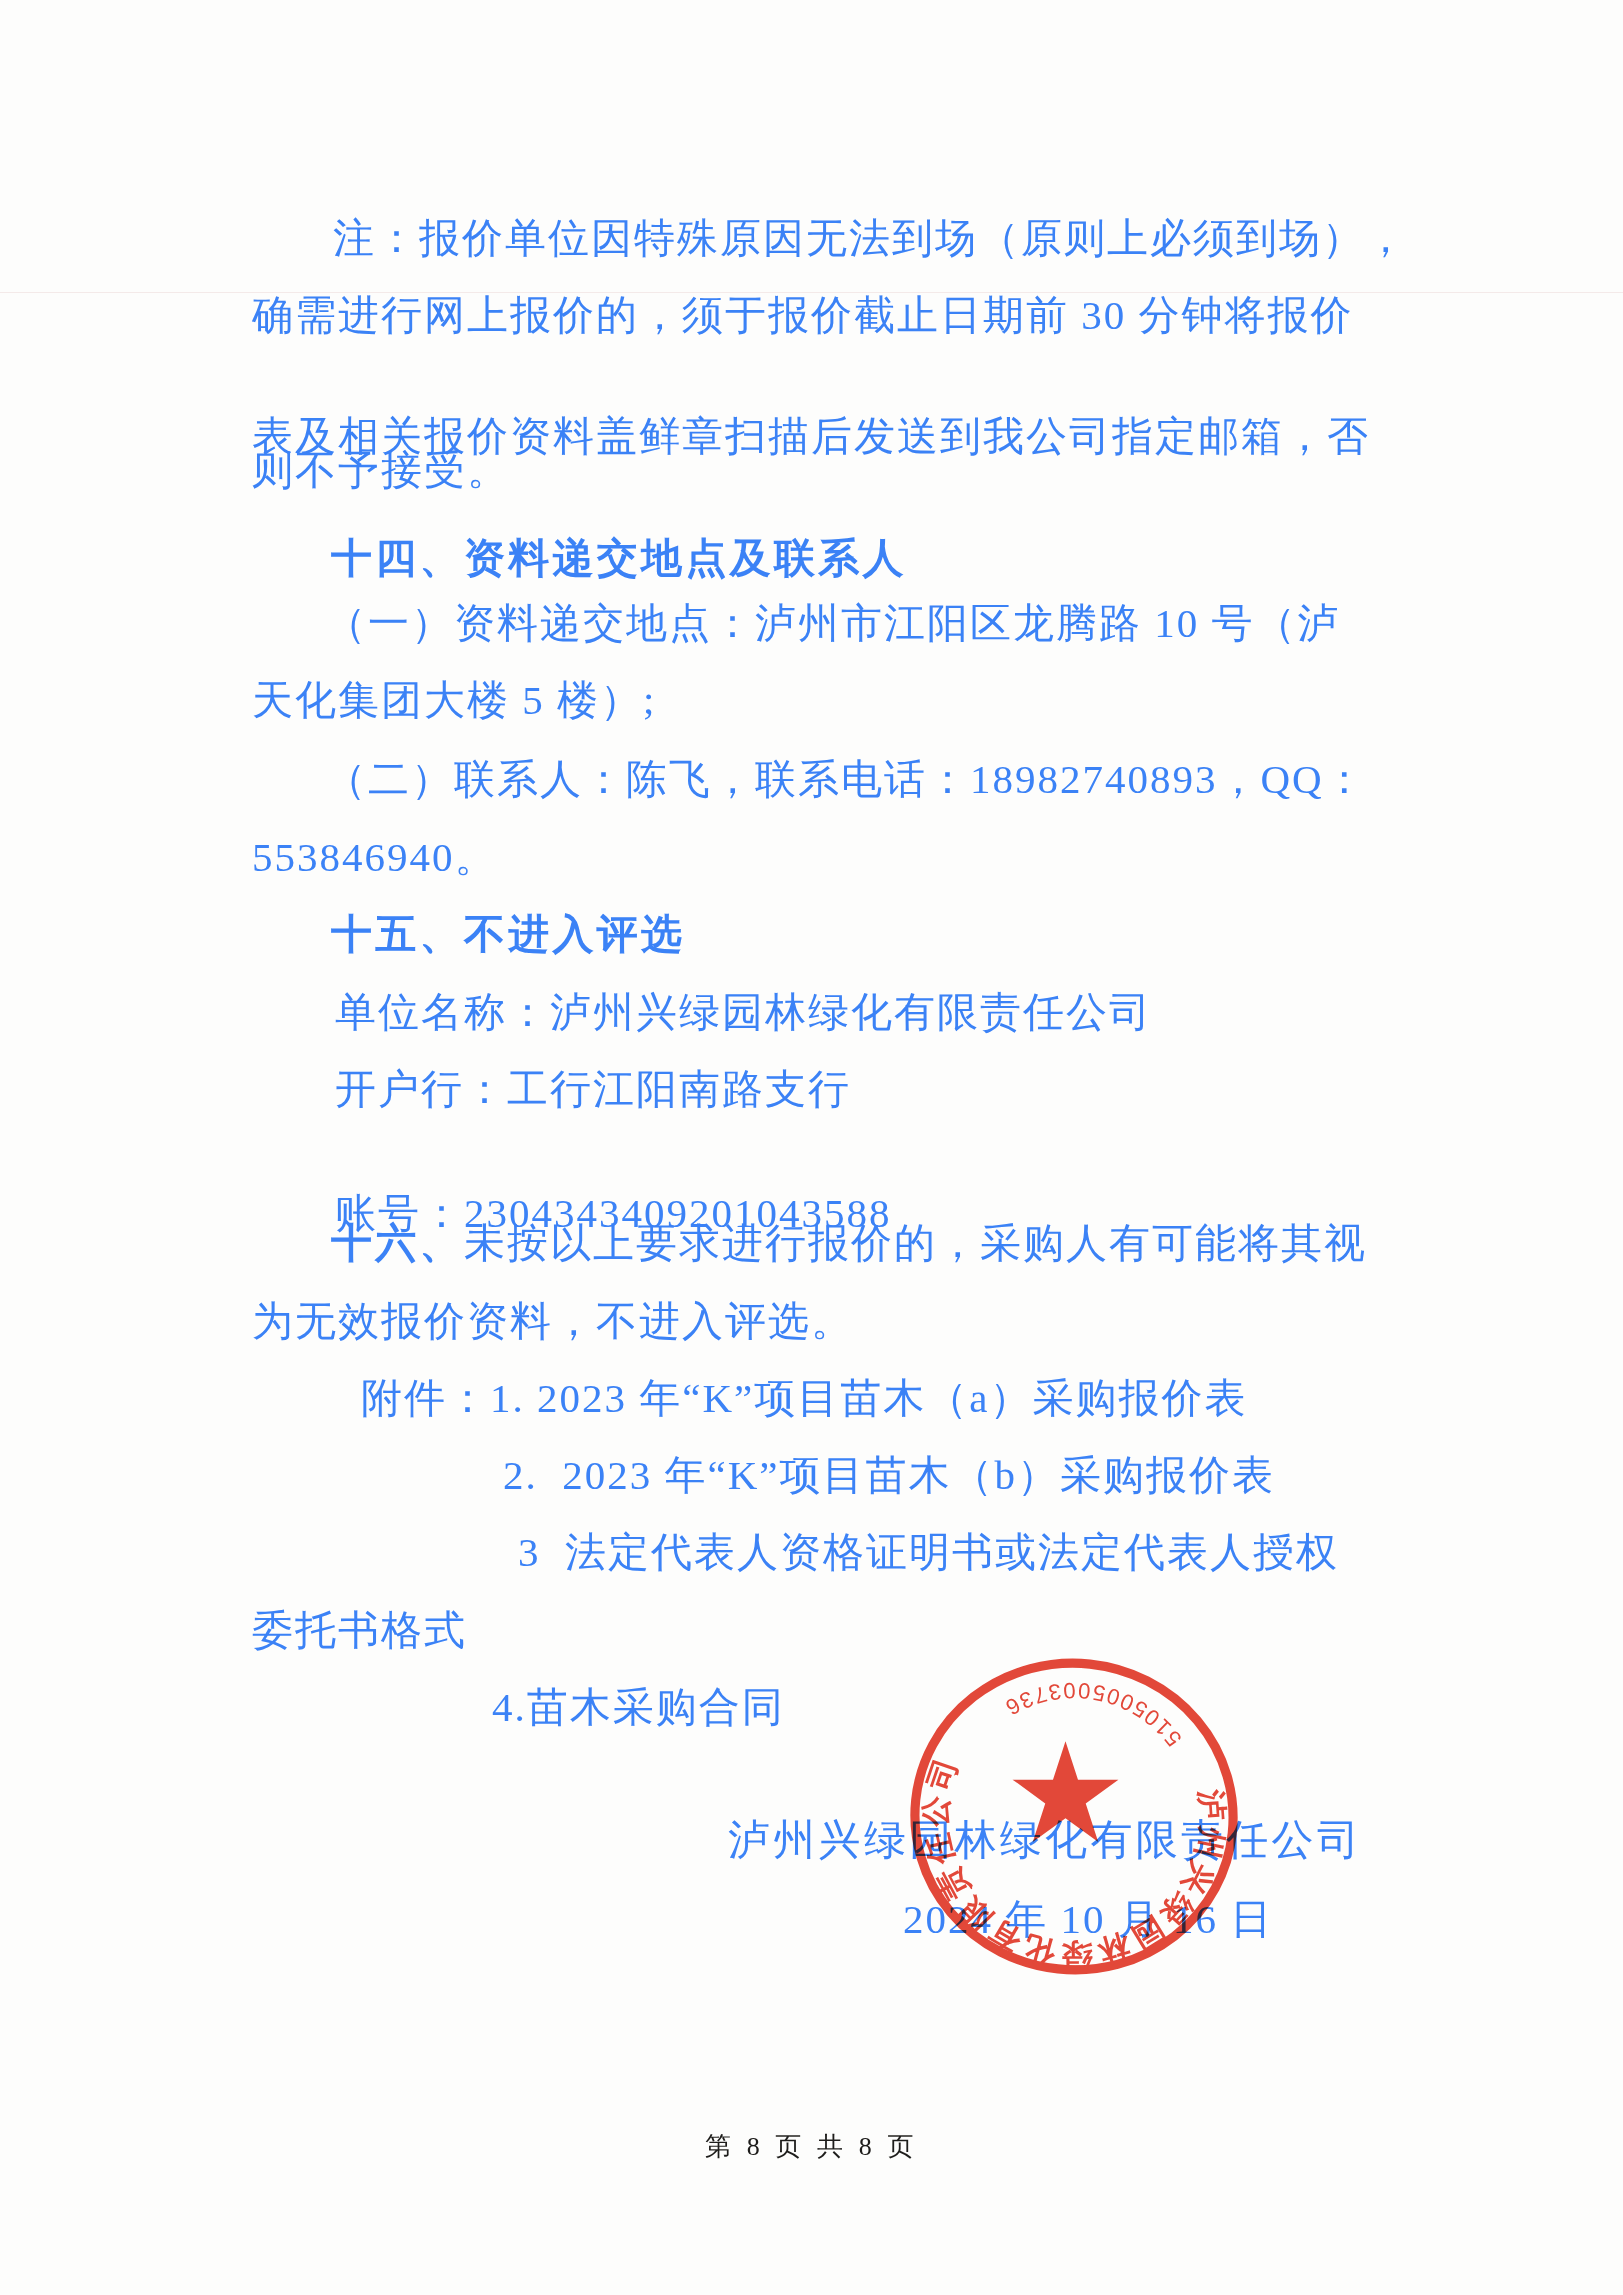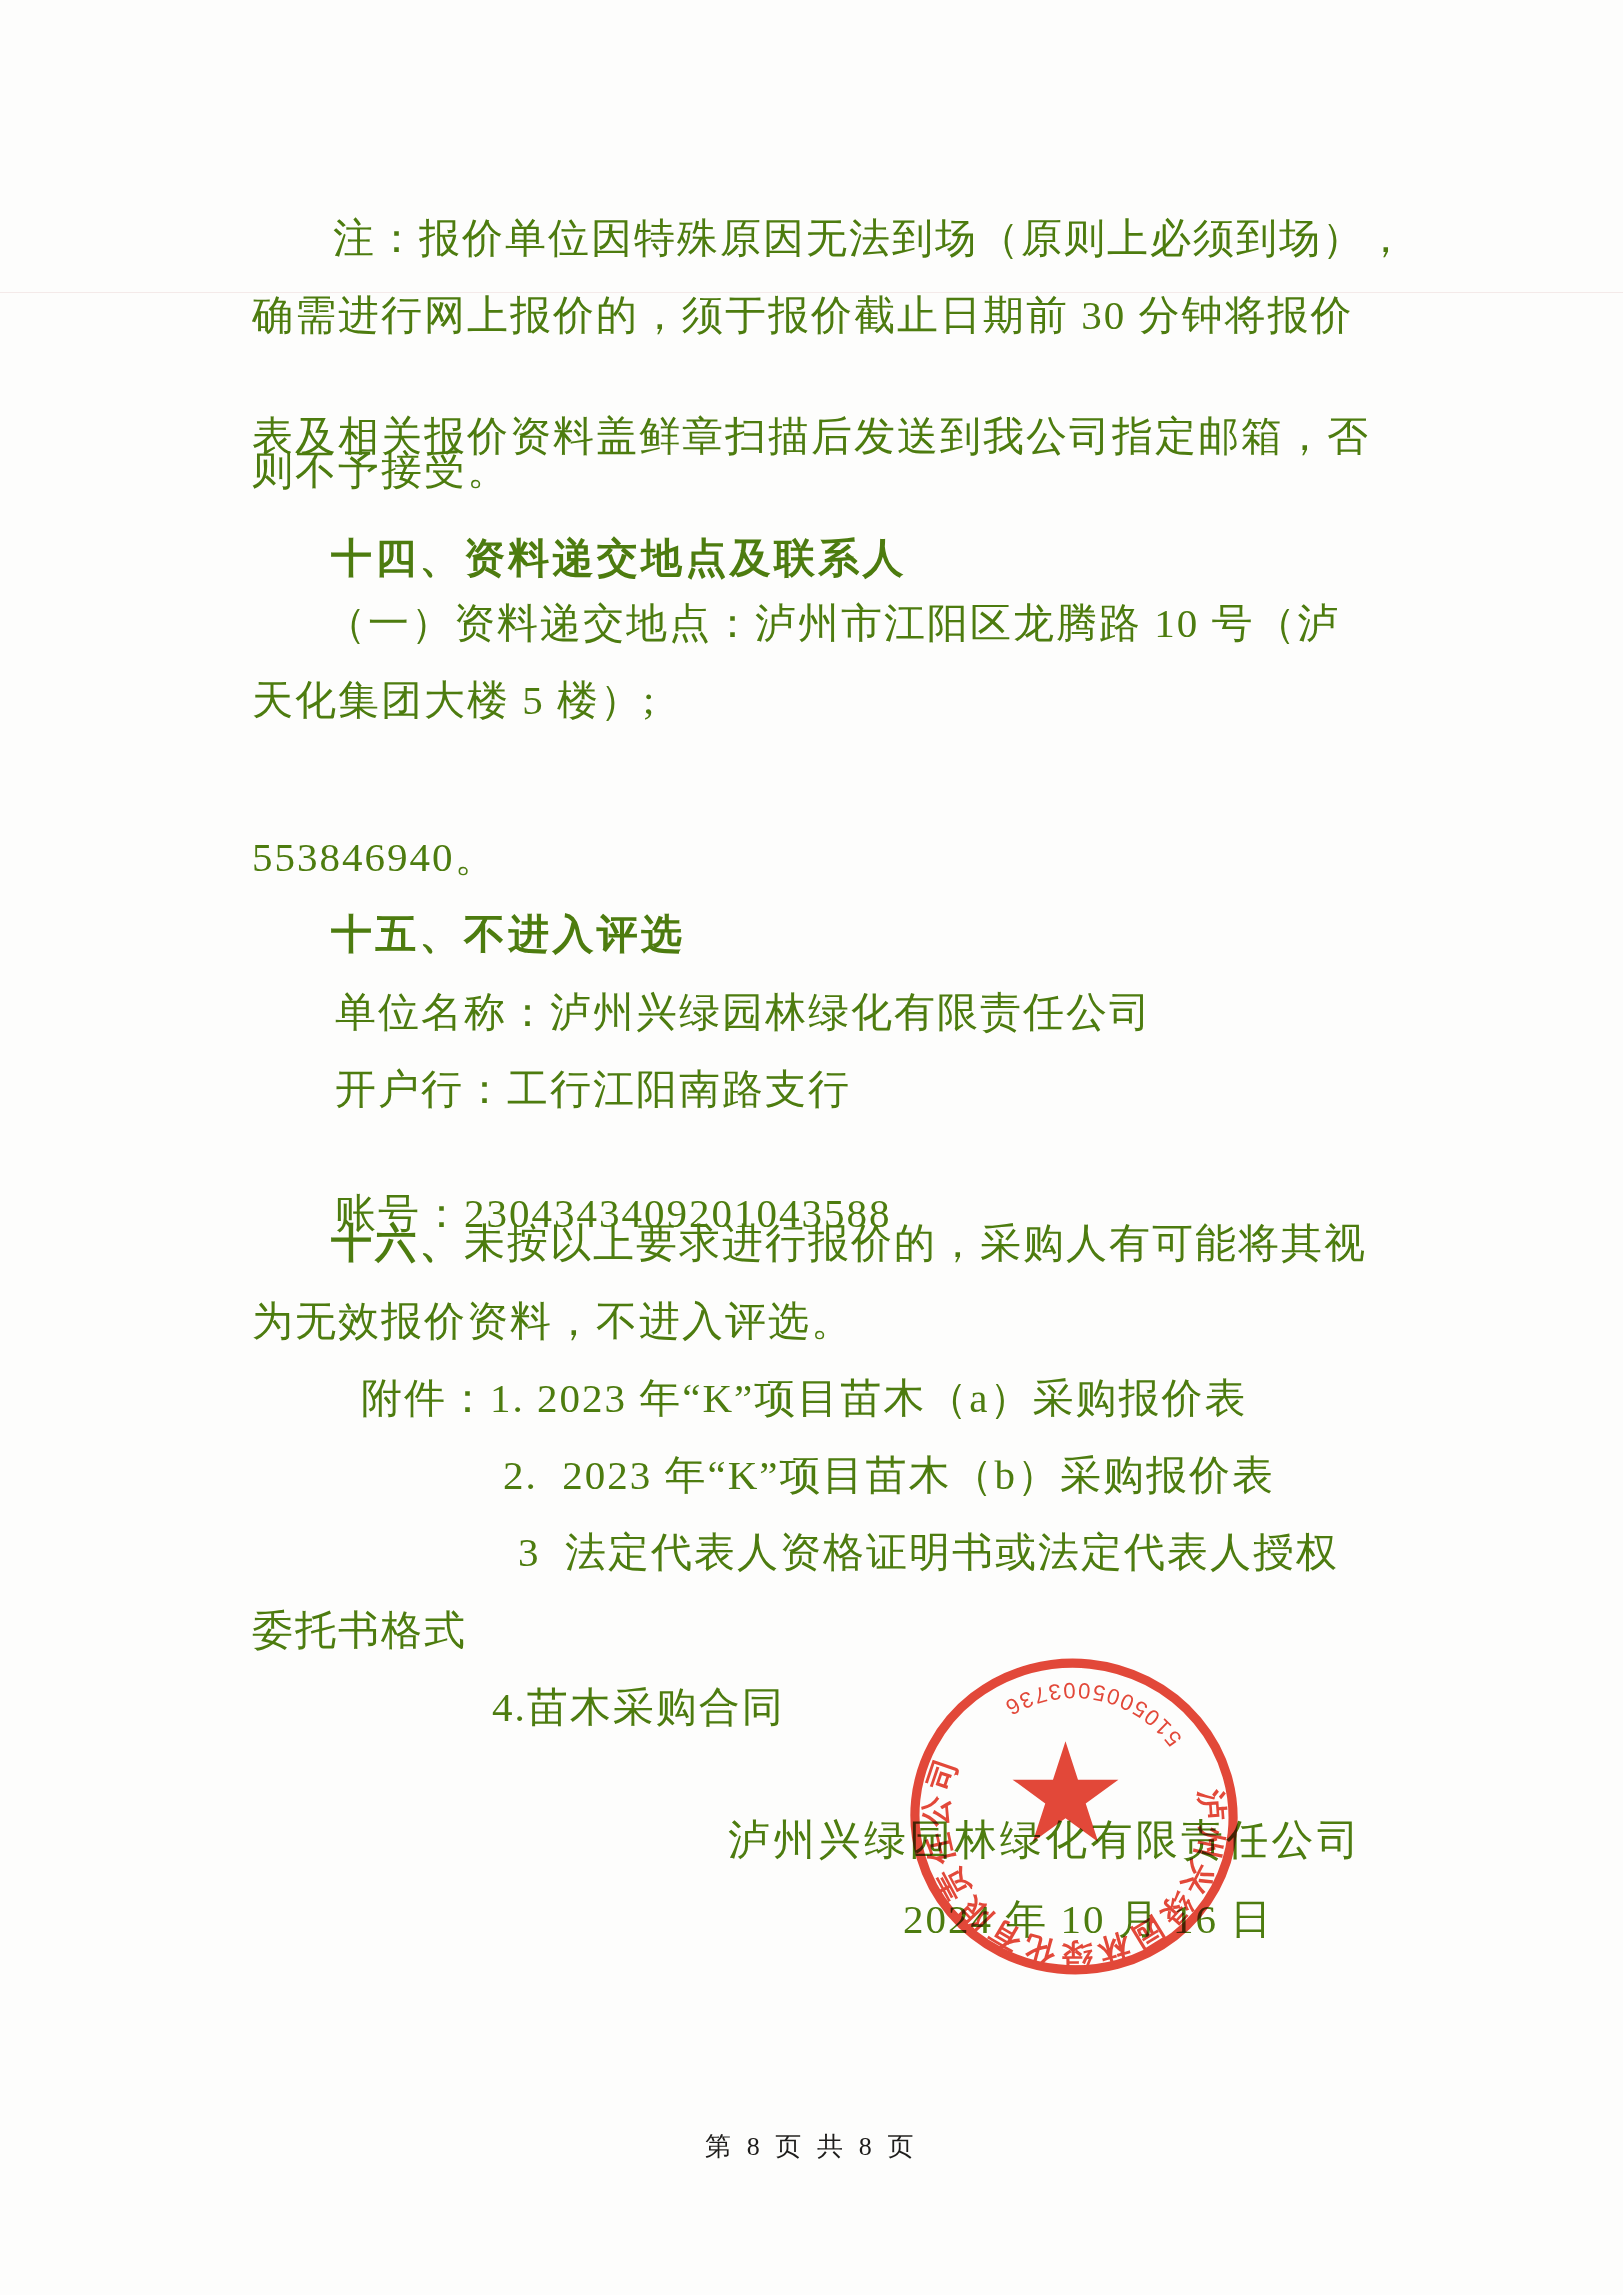--- a/index.html
+++ b/index.html
@@ -10,21 +10,21 @@
     overflow:hidden;
     font-family:"Liberation Serif","DejaVu Serif",serif;
     color:#1e1d1b;
   }
   .line{
     position:absolute;
     font-size:41px;
     line-height:45px;
     letter-spacing:2px;
     white-space:pre;
-    color:#4d7c0f;
+    color:#3b82f6;
   }
   .hd{
     font-family:"Liberation Sans","DejaVu Sans",sans-serif;
     font-weight:700;
     letter-spacing:3.3px;
   }
   .hd-label{
     font-family:"Liberation Sans","DejaVu Sans",sans-serif;
     font-weight:700;
     letter-spacing:3.3px;
@@ -74,20 +74,21 @@
 
   <div class="line" style="top:216px;left:333px;">注：报价单位因特殊原因无法到场（原则上必须到场），</div>
   <div class="line" style="top:293px;left:252px;">确需进行网上报价的，须于报价截止日期前 30 分钟将报价</div>
   <div class="line" style="top:370px;left:252px;margin-top:44px;">表及相关报价资料盖鲜章扫描后发送到我公司指定邮箱，否</div>
   <div class="line" style="top:448px;left:252px;">则不予接受。</div>
 
   <div class="line hd" style="top:524px;left:331px;margin-top:12px;">十四、资料递交地点及联系人</div>
 
   <div class="line" style="top:601px;left:325px;">（一）资料递交地点：泸州市江阳区龙腾路 10 号（泸</div>
   <div class="line" style="top:678px;left:252px;">天化集团大楼 5 楼）;</div>
+  <div class="line" style="top:757px;left:325px;">（二）联系人：陈飞，联系电话：18982740893，QQ：</div>
   <div class="line" style="top:835px;left:252px;font-family:Liberation Serif, serif;">553846940。</div>
 
   <div class="line hd" style="top:912px;left:331px;">十五、不进入评选</div>
 
   <div class="line" style="top:990px;left:335px;">单位名称：泸州兴绿园林绿化有限责任公司</div>
   <div class="line" style="top:1067px;left:335px;">开户行：工行江阳南路支行</div>
   <div class="line" style="top:1144px;left:335px;margin-top:47px;">账号：2304343409201043588</div>
 
   <div class="line" style="top:1221px;left:331px;"><span class="hd-label">十六、</span><span>未按以上要求进行报价的，采购人有可能将其视</span></div>
   <div class="line" style="top:1299px;left:252px;">为无效报价资料，不进入评选。</div>

